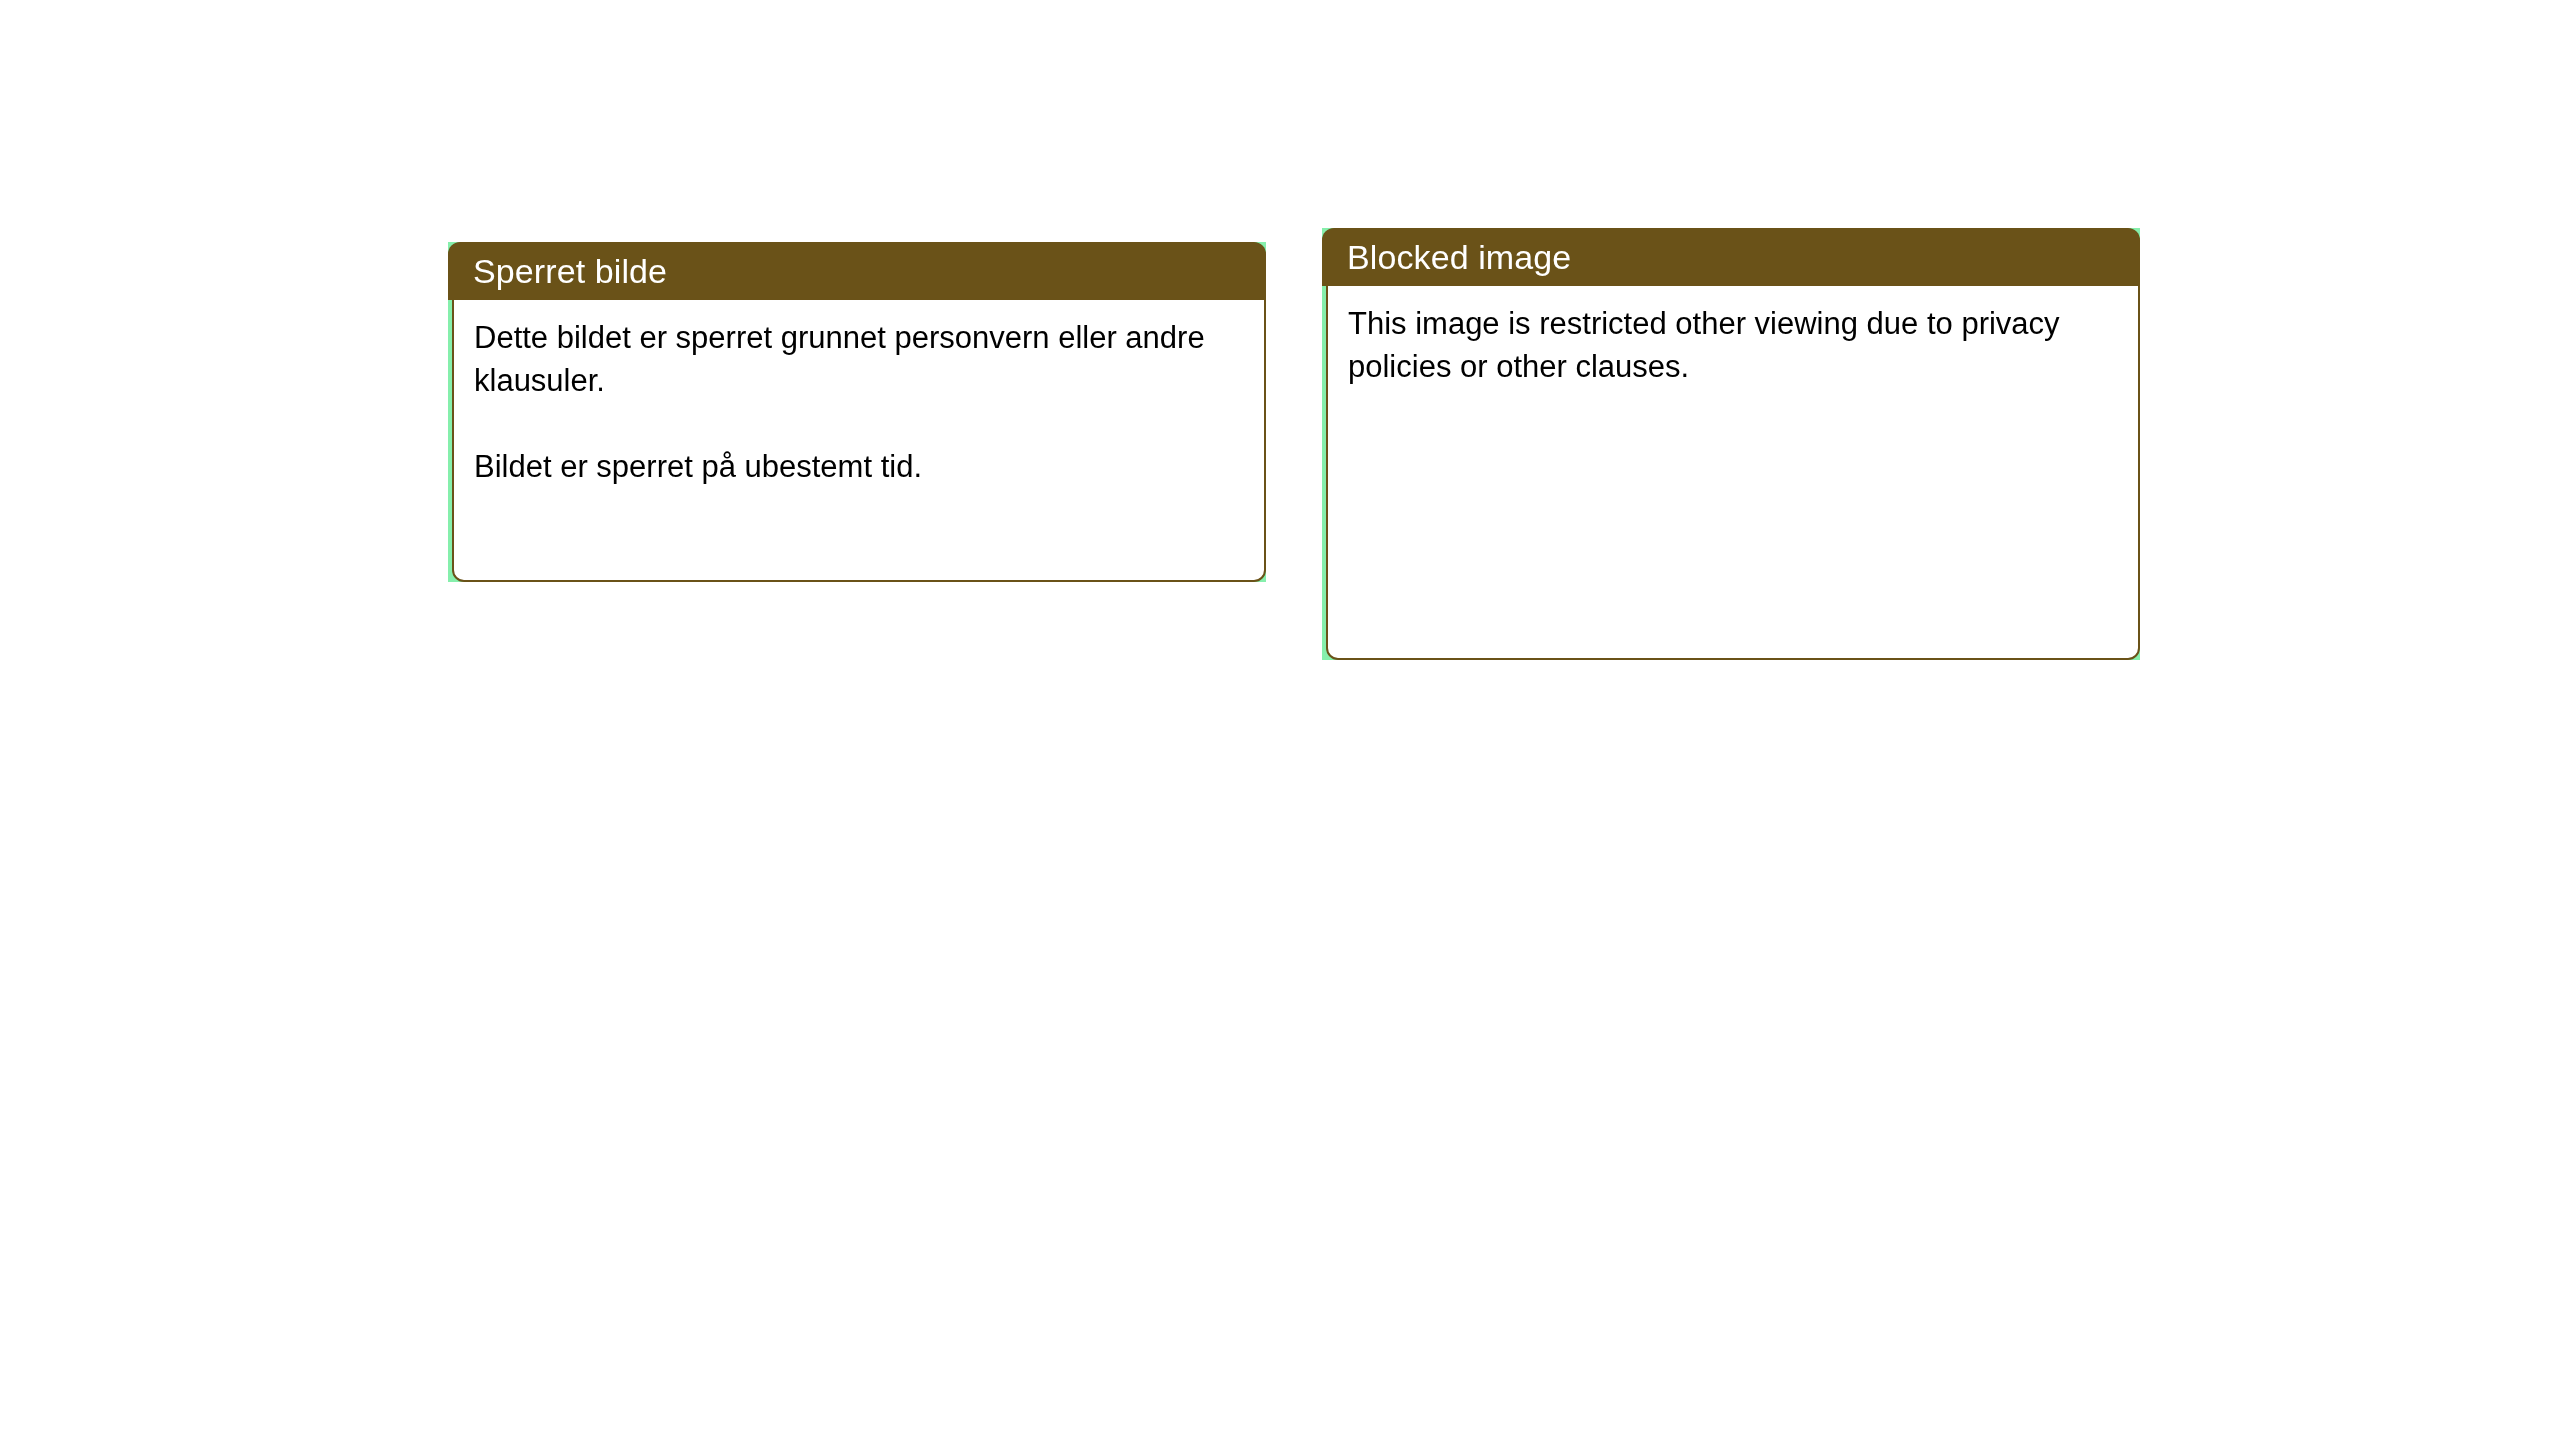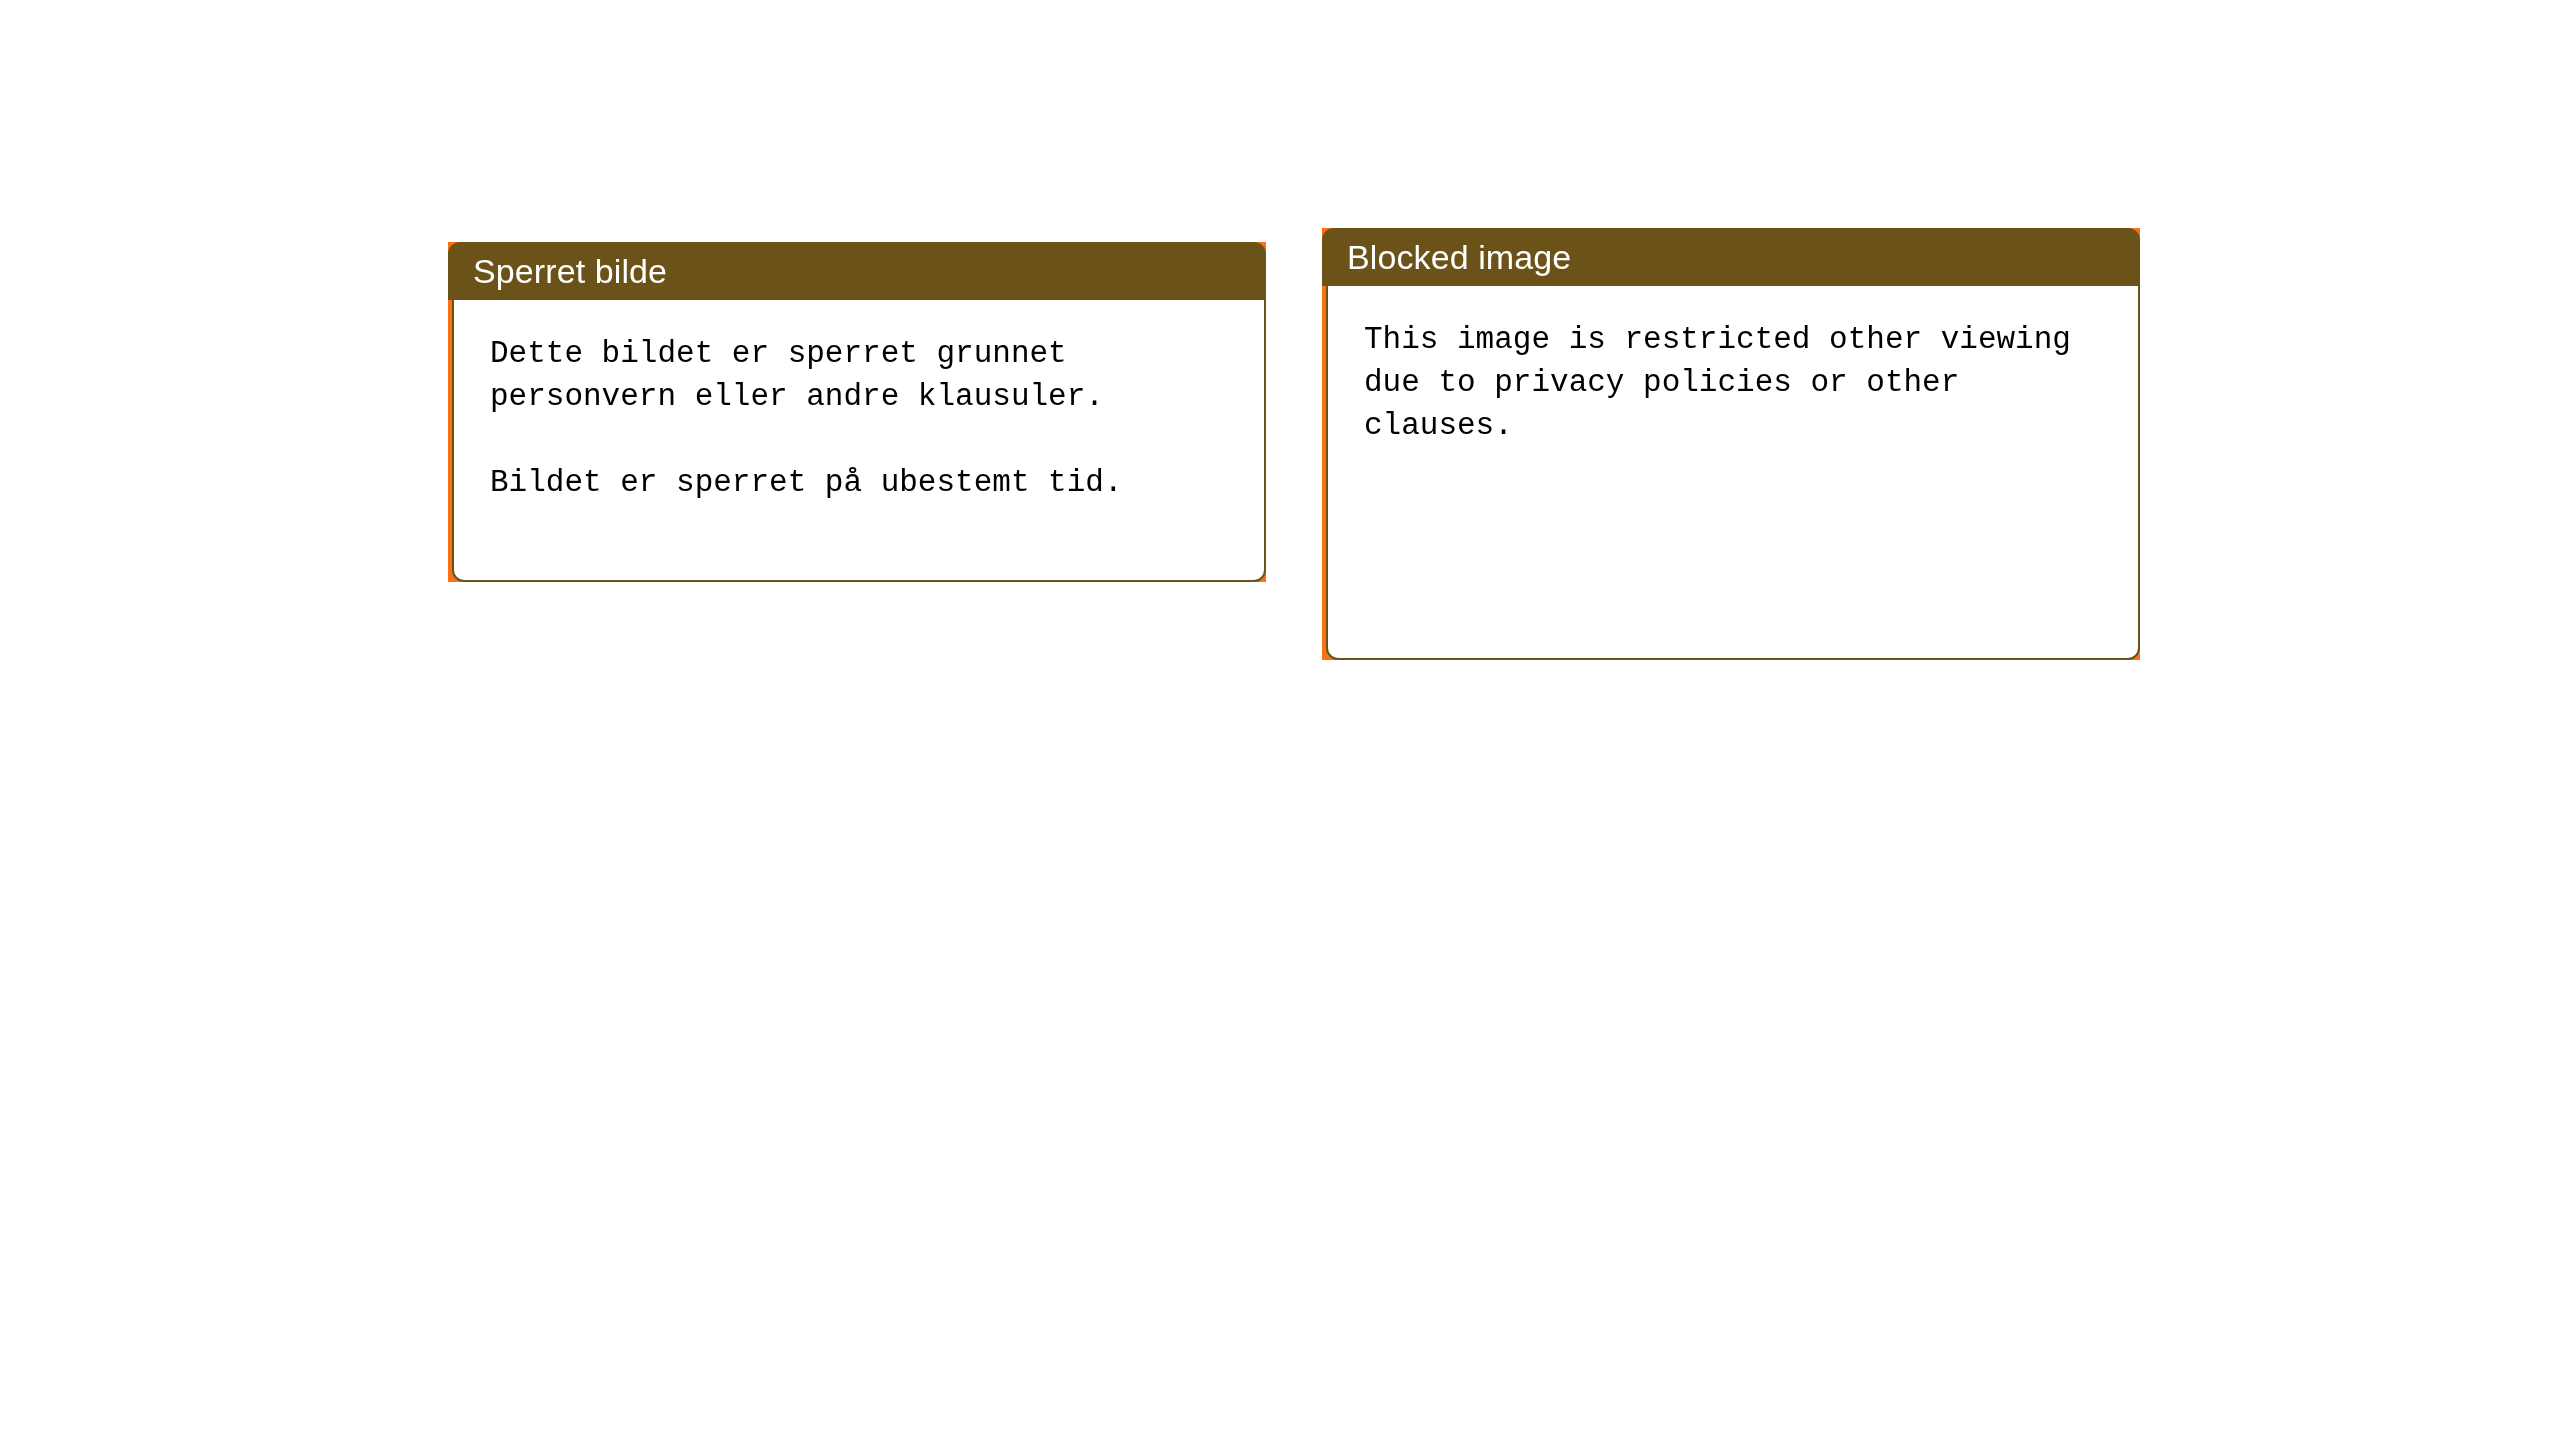--- a/index.html
+++ b/index.html
@@ -20,21 +20,21 @@
     position: absolute;
     left: 0;
     top: 0;
     width: 2560px;
     height: 1440px;
   }
 
   .notice-card {
     position: absolute;
     box-sizing: border-box;
-    background: #f97316;
+    background: #86efac;
   }
 
   
   .notice-card .card-body-box {
     position: absolute;
     left: 4px;
     top: 22px;
     right: 0;
     bottom: 0;
     box-sizing: border-box;
@@ -74,23 +74,22 @@
     left: 26px;
     top: 74px;
     right: 18px;
     color: #000000;
     font-size: 31px;
     font-weight: 400;
     line-height: 43px;
   }
 
   .notice-card .para {
-    margin: 16px;
+    margin: 0;
     white-space: pre-line;
-    font-family: Liberation Mono, monospace;
   }
   .notice-card .para + .para {
     margin-top: 43px;
   }
 
   
   #card-blocked-no {
     left: 448px;
     top: 242px;
     width: 818px;

